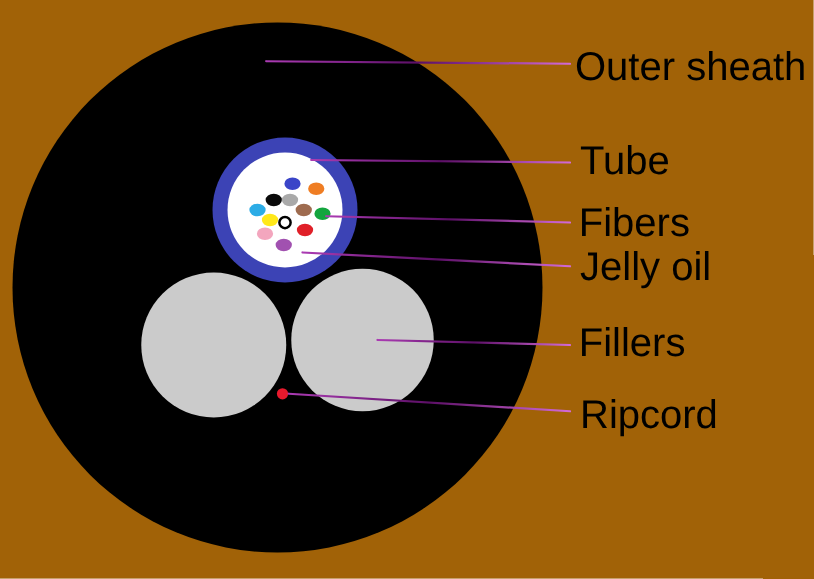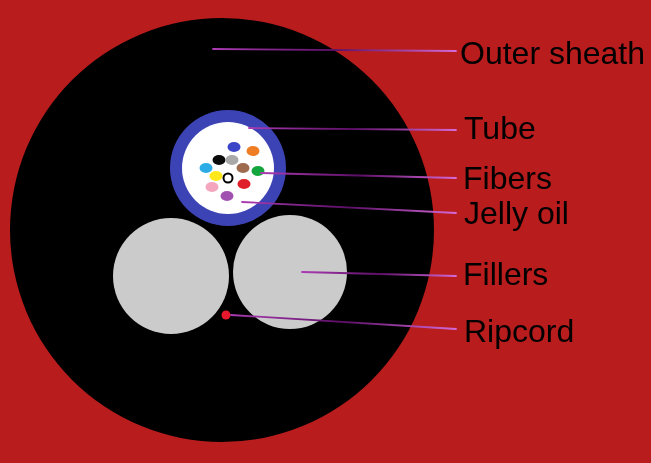--- a/index.html
+++ b/index.html
@@ -5,21 +5,21 @@
   html, body {
     margin: 0;
     padding: 0;
     background: #ffffff;
     font-family: "Liberation Sans", sans-serif;
   }
   .canvas-wrap {
     position: relative;
     width: 651px;
     height: 463px;
-    background: #b91c1c;
+    background: #a16207;
     overflow: hidden;
   }
   svg text.part-label {
     font-family: "Liberation Sans", sans-serif;
     font-size: 32px;
     font-weight: 400;
   }
 </style>
 </head>
 <body>

